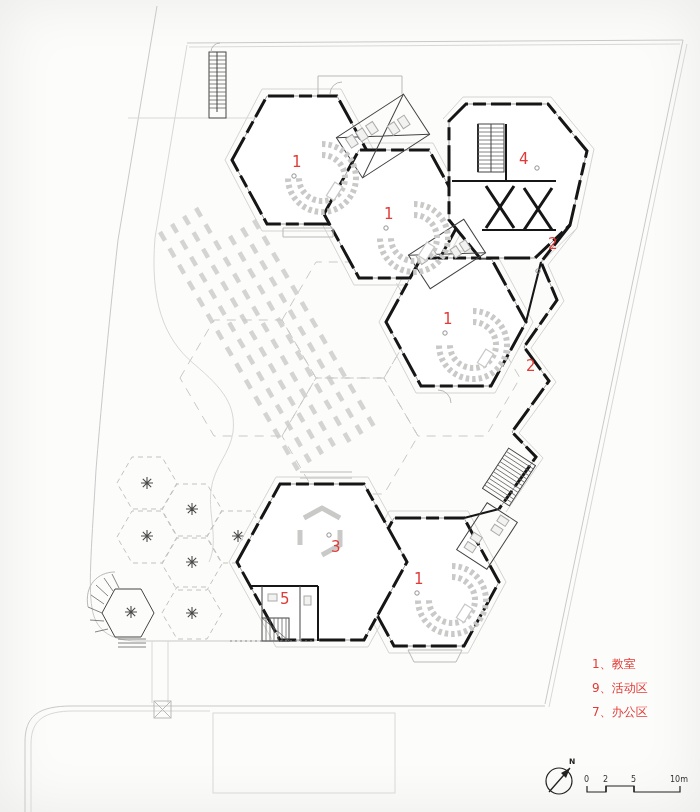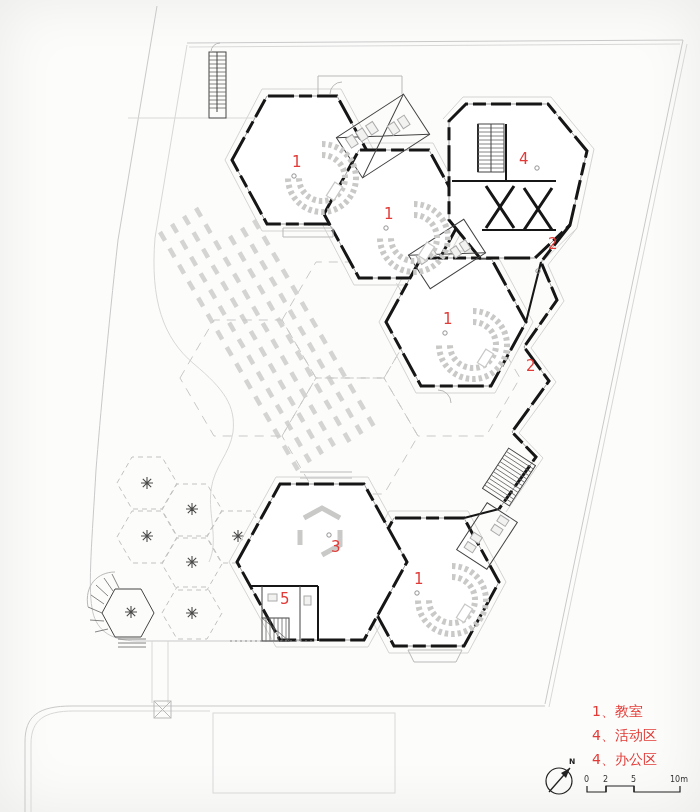--- a/index.html
+++ b/index.html
@@ -26,21 +26,21 @@
   .furn{stroke:#c9c9c8;stroke-width:6;fill:none;stroke-dasharray:3.5 3;}
   .furn2{stroke:#c9c9c8;stroke-width:1.2;fill:#fff;}
   .gray{stroke:#b9b9b8;stroke-width:1;fill:none;}
   .fix{stroke:#aaa;stroke-width:1;fill:#f2f2f1;}
   .roomnum{font-size:15px;fill:#e23a36;}
   .marker{stroke:#888;stroke-width:.9;fill:none;}
   .small-ann{font-size:8px;fill:#333;}
   .n-ann{font-size:7.5px;fill:#222;font-weight:bold;}
   #legend{
     position:absolute;left:592px;top:652px;width:106px;
-    color:#e23a36;font-size:14px;line-height:24px;white-space:nowrap;margin-top:47px;
+    color:#e23a36;font-size:12px;line-height:24px;white-space:nowrap;
   }
   #legend div{height:24px;}
 </style>
 </head>
 <body>
 
 <div id="canvas">
 <svg width="700" height="812" viewBox="0 0 700 812">
 
   <g>
@@ -295,16 +295,16 @@
     <path d="M606,792 L606,786 M634,792 L634,786" stroke="#222" stroke-width="1.2"></path>
     <text class="small-ann" x="584" y="782">0</text>
     <text class="small-ann" x="603" y="782">2</text>
     <text class="small-ann" x="631" y="782">5</text>
     <text class="small-ann" x="670" y="782">10m</text>
   </g>
 </svg>
 
   <div id="legend">
     <div>1、教室</div>
-    <div>4、活动区</div>
-    <div>4、办公区</div>
+    <div>9、活动区</div>
+    <div>7、办公区</div>
   </div>
 </div>
 
 </body></html>

